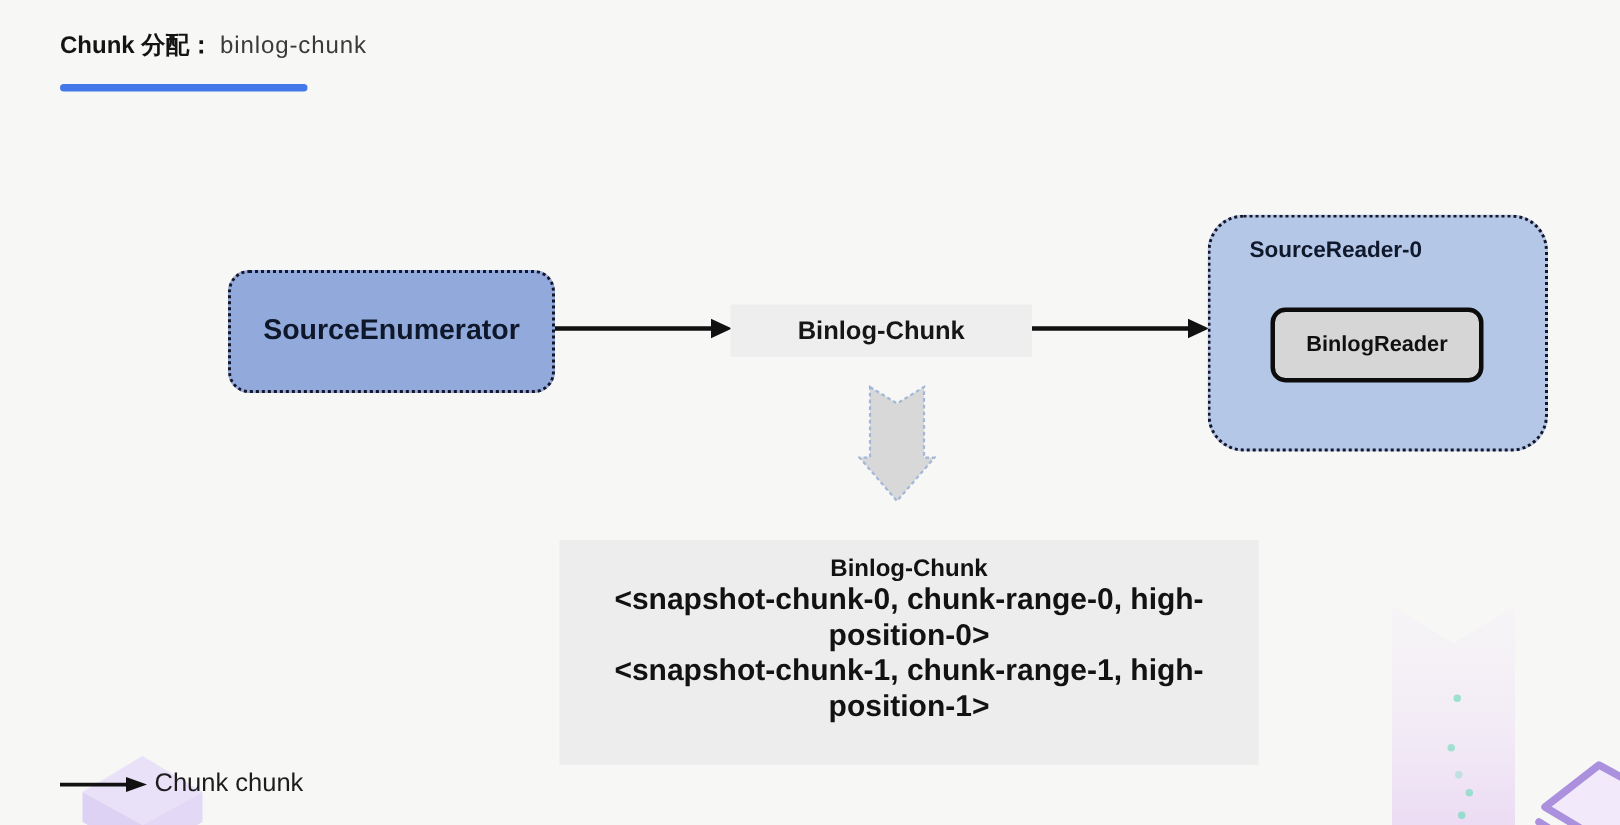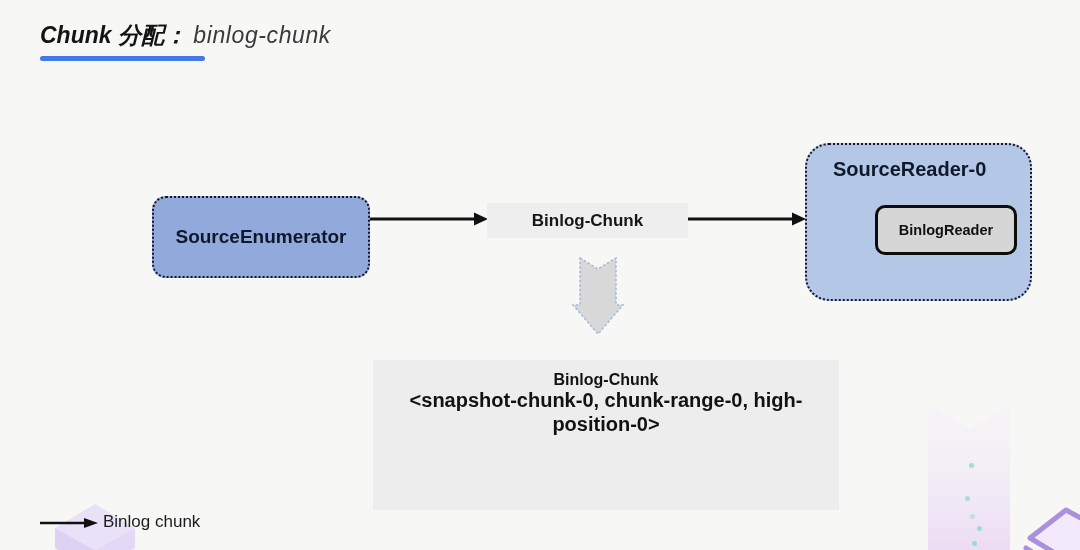--- a/index.html
+++ b/index.html
@@ -3,51 +3,51 @@
 <meta charset="utf-8">
 <style>
   html,body { margin:0; padding:0; }
   .stage {
     position:relative; width:1080px; height:550px;
     background:#f7f7f6; overflow:hidden;
     font-family:"Liberation Sans", sans-serif;
   }
 
   
-  .title { position:absolute; left:40px; top:20px; font-size:23px; white-space:nowrap;font-style:italic; }
+  .title { position:absolute; left:40px; top:20px; font-size:16px; white-space:nowrap; }
   .title .bold { font-weight:bold; color:#141414; }
   .title .reg  { font-weight:400; color:#3a3a3a; letter-spacing:0.6px; }
   .title-underline {
     position:absolute; left:40px; top:56px; width:165px; height:5px;
     background:#4478e9; border-radius:3px;
   }
 
   
   .node-enum {
     position:absolute; left:152px; top:180px; width:218px; height:82px;
     background:#92a9db; border:2px dotted #15152b; border-radius:14px;
     display:flex; align-items:center; justify-content:center;
-    font-weight:bold; font-size:19px; color:#0f172a; box-sizing:border-box;margin-top:16px;
+    font-weight:bold; font-size:19px; color:#0f172a; box-sizing:border-box;
   }
   .bar-binlog {
     position:absolute; left:487px; top:203px; width:201px; height:35px;
     background:#eeeeee; display:flex; align-items:center; justify-content:center;
     font-weight:bold; font-size:17px; color:#161616;
   }
   .node-reader {
     position:absolute; left:805px; top:143px; width:227px; height:158px;
     background:#b4c7e7; border:2px dotted #15152b; border-radius:24px;
     box-sizing:border-box;
   }
   .node-reader .label {
     position:absolute; left:26px; top:13px;
-    font-weight:bold; font-size:20px; color:#10182b;
+    font-weight:bold; font-size:15px; color:#10182b;
   }
   .node-binlogreader {
-    position:absolute; left:68px; top:60px; width:142px; height:50px;
+    position:absolute; left:40px; top:60px; width:142px; height:50px;
     background:#d6d6d6; border:3px solid #0c0c0c; border-radius:10px;
     display:flex; align-items:center; justify-content:center;
     font-weight:bold; font-size:14.5px; color:#101010; box-sizing:border-box;
   }
 
   
   .arrow1 { position:absolute; left:370px; top:210px; }
   .arrow2 { position:absolute; left:688px; top:210px; }
   .down-arrow { position:absolute; left:572px; top:256px; }
 
@@ -128,21 +128,22 @@
     <div class="node-binlogreader">BinlogReader</div>
   </div>
 
   <svg class="down-arrow" width="52" height="80" viewBox="0 0 52 80">
     <polygon points="8,2 26,13 44,2 44,49 51,49 26,78 1,49 8,49" fill="#d8d8d8" stroke="#a3b8d8" stroke-width="1.5" stroke-dasharray="2.5,2"></polygon>
   </svg>
 
   <div class="box-detail">
     <div class="bd-title">Binlog-Chunk</div>
     <div class="bd-line">&lt;snapshot-chunk-0, chunk-range-0, high-position-0&gt;</div>
+    <div class="bd-line">&lt;snapshot-chunk-1, chunk-range-1, high-position-1&gt;</div>
   </div>
 
   <svg class="legend-arrow" width="58" height="16" viewBox="0 0 58 16">
     <line x1="0" y1="8" x2="46" y2="8" stroke="#111111" stroke-width="2.5"></line>
     <polygon points="44,3 58,8 44,13" fill="#111111"></polygon>
   </svg>
-  <div class="legend-label">Binlog chunk</div>
+  <div class="legend-label">Chunk chunk</div>
 
 </div>
 
 </body></html>

